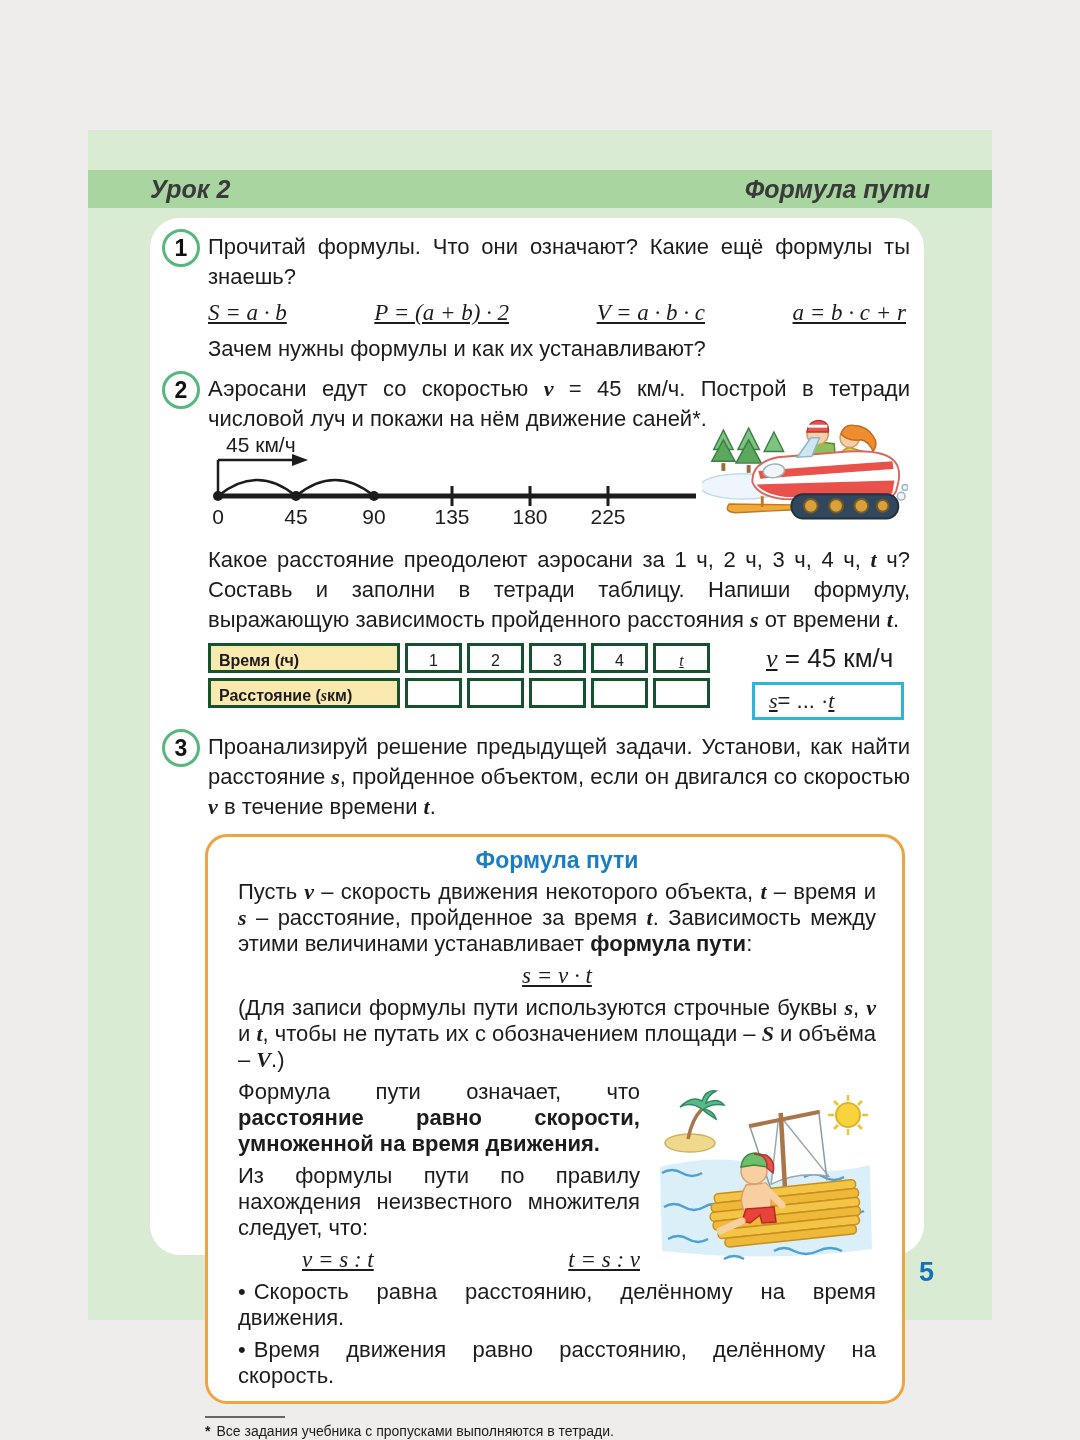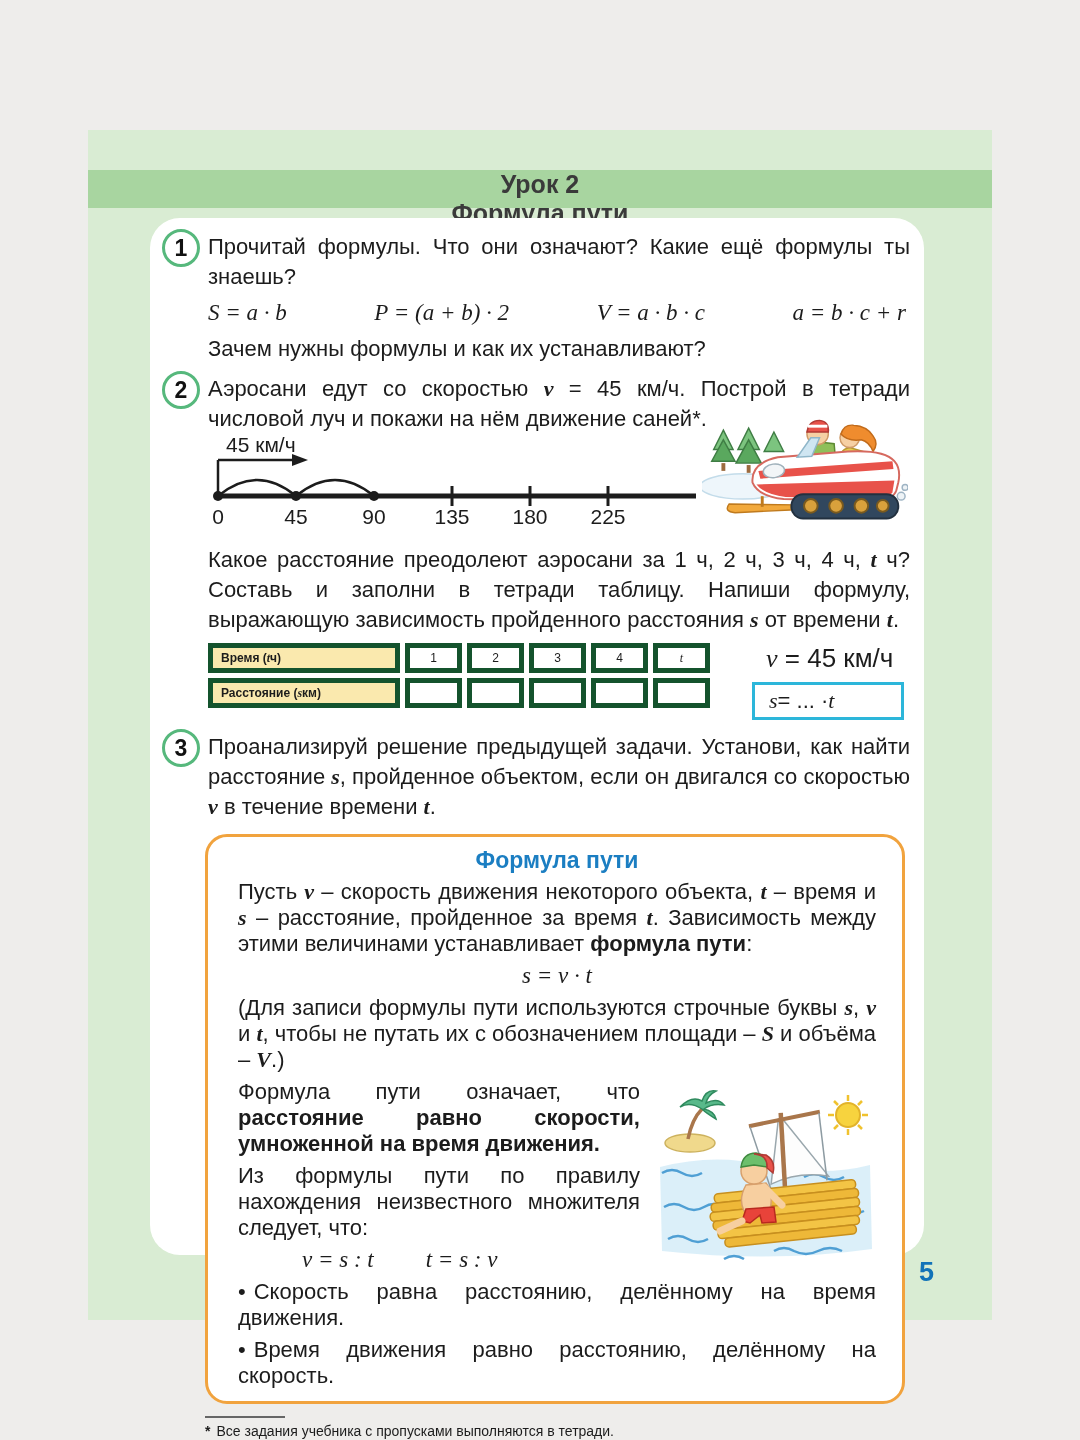--- a/index.html
+++ b/index.html
@@ -11,72 +11,72 @@
   }
   .page{
     position:absolute;left:88px;top:130px;width:904px;height:1190px;
     background:#d9ecd3;
   }
   .band{
     position:absolute;top:40px;left:0;right:0;height:38px;
     background:#a8d5a0;
     display:flex;justify-content:space-between;align-items:center;
     padding:0 62px;box-sizing:border-box;
-    font-size:25px;font-weight:bold;color:#3a3a3a;flex-direction:column;
+    font-size:25px;font-weight:bold;font-style:italic;color:#3a3a3a;
   }
   .panel{
     position:absolute;left:62px;top:88px;width:774px;height:1037px;
     background:#fff;border-radius:30px;box-sizing:border-box;
     padding-top:12px;
   }
   .task{display:flex;align-items:flex-start;}
   .task.m1{margin-top:2px;}
   .task.m2{margin-top:10px;}
   .task.m3{margin-top:12px;}
   .badge{
     flex:0 0 38px;height:38px;margin-left:12px;margin-top:-3px;
     border:3px solid #56b87c;border-radius:50%;background:#fff;
     display:flex;align-items:center;justify-content:center;
     font-weight:bold;font-size:23px;color:#111;box-sizing:border-box;
   }
   .tbody{margin-left:8px;width:702px;font-size:22px;line-height:30px;text-align:justify;}
   .t-text{margin:0;}
   .var{font-family:"Liberation Serif",serif;font-style:italic;font-weight:bold;}
-  .formula{font-family:"Liberation Serif",serif;font-style:italic;}
+  .formula{font-family:"Liberation Serif",serif;font-style:italic;text-decoration:underline;}
   .f-row{display:flex;justify-content:space-between;padding-right:4px;margin:6px 0;font-size:23px;}
   .diagram{display:flex;margin-top:2px;height:92px;}
   .numberline{width:490px;height:92px;flex:0 0 490px;}
   .nl-label{font-size:21px;fill:#1c1c1c;}
   .nl-tick{font-size:21px;fill:#1c1c1c;text-anchor:middle;}
   .sled{width:206px;height:114px;margin-left:4px;margin-top:-26px;}
   .q{margin-top:17px;}
   .tbl-row{display:flex;margin-top:8px;}
   .tbl{display:grid;grid-template-columns:192px repeat(5,57px);grid-auto-rows:30px;gap:5px;}
   .cell{
-    border:5px solid #14532d;box-sizing:border-box;background:#fff;
-    display:flex;align-items:center;justify-content:center;font-size:12px;
+    border:3px solid #14532d;box-sizing:border-box;background:#fff;
+    display:flex;justify-content:center;font-size:16px;
   }
   .cell.hd{background:#fae9ae;justify-content:flex-start;padding-left:8px;font-weight:bold;white-space:nowrap;}
   .side{margin-left:42px;}
   .given{font-size:26px;margin-left:14px;white-space:nowrap;}
   .blue-box{
     margin-top:8px;border:3px solid #2cb6da;width:152px;height:38px;
     display:flex;align-items:center;padding-left:14px;font-size:22px;box-sizing:border-box;background:#fff;
   }
   .rulebox{
     margin:12px 0 0 55px;width:700px;box-sizing:border-box;
     border:3px solid #f1a33e;border-radius:22px;background:#fff;
     padding:8px 26px 10px 30px;
     font-size:22px;line-height:26px;
   }
   .rb-title{text-align:center;color:#1b7ec2;font-weight:bold;font-size:23px;margin:2px 0 6px;}
   .rb-p{margin:0 0 6px;text-align:justify;}
   .center-f{text-align:center;font-size:23px;margin:0 0 6px;}
   .raft{float:right;width:222px;height:186px;margin:2px 0 2px 14px;}
-  .derived{display:flex;gap:52px;padding-left:64px;font-size:23px;margin:0 0 6px;}
+  .derived{display:flex;gap:52px;padding-left:64px;font-size:23px;margin:0 0 6px;justify-content:space-between;}
   .bold{font-weight:bold;}
   .bullet-dot{margin-right:8px;}
   .footnote{margin:12px 0 0 55px;}
   .fn-rule{width:80px;border-top:2px solid #666;margin-bottom:5px;}
   .fn-text{font-size:14px;}
   .fn-text .marker{font-weight:bold;margin-right:6px;}
   .pgnum{position:absolute;right:58px;bottom:32px;color:#1273b8;font-weight:bold;font-size:27px;}
 </style>
 </head>
 <body>

